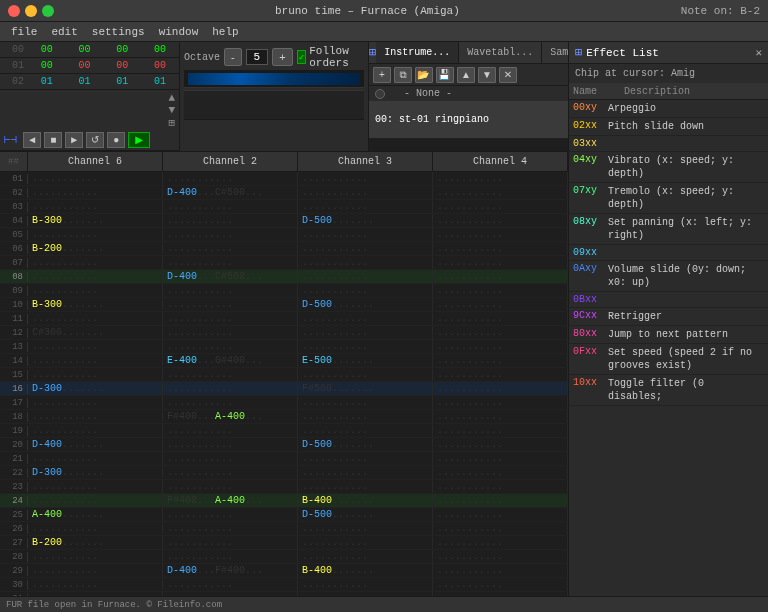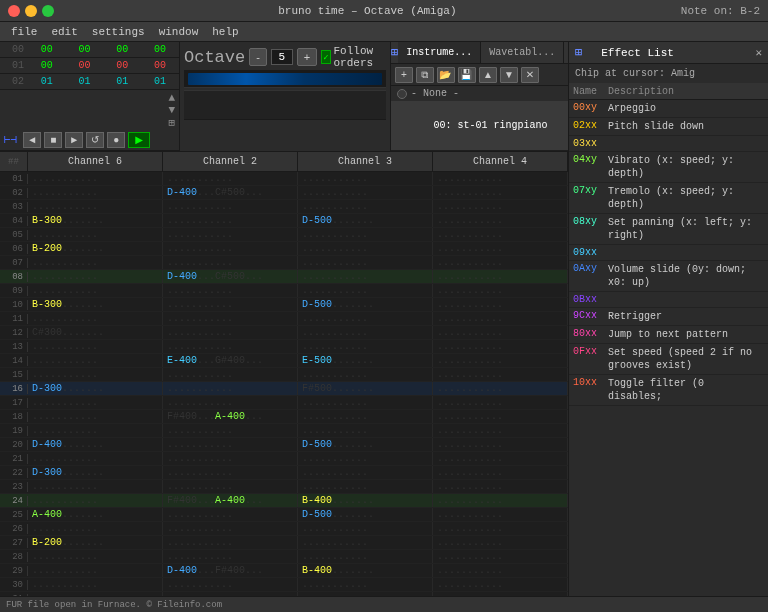--- a/index.html
+++ b/index.html
@@ -130,21 +130,21 @@
       color: #ccc;
       font-size: 11px;
       padding: 2px 6px;
       cursor: pointer;
       border-radius: 2px;
       height: 18px;
       display: flex;
       align-items: center;
     }
 
-    .octave-label { color: #aaa; font-size: 17px; }
+    .octave-label { color: #aaa; font-size: 10px; }
     .octave-val { 
       background: #1a1a1a;
       border: 1px solid #555;
       color: #fff;
       width: 30px;
       text-align: center;
       padding: 1px 3px;
       font-size: 11px;
     }
 
@@ -220,33 +220,32 @@
       border-radius: 1px;
     }
 
     .instrument-list {
       flex: 1;
       overflow-y: auto;
       background: #1e1e1e;
     }
 
     .inst-item {
-      padding: 19px 6px;
+      padding: 13px 6px;
       font-size: 10px;
       color: #aaa;
       cursor: pointer;
-      text-align: center;
     }
     .inst-item.active { background: #3a3a3a; color: #fff; }
 
     .none-option {
       display: flex;
       align-items: center;
       padding: 2px 6px;
-      gap: 4px;
+      gap: 19px;
       color: #aaa;
       font-size: 10px;
     }
 
     .radio-btn {
       width: 10px;
       height: 10px;
       border-radius: 50%;
       border: 1px solid #666;
       background: #3a3a3a;
@@ -355,21 +354,21 @@
     }
 
     .effect-col-headers {
       display: flex;
       padding: 2px 4px;
       background: #333;
       border-bottom: 1px solid #1a1a1a;
     }
 
     .eff-col-name {
-      width: 35px;
+      width: 51px;
       font-size: 10px;
       color: #888;
     }
 
     .eff-col-desc {
       flex: 1;
       font-size: 10px;
       color: #888;
     }
 
@@ -494,21 +493,21 @@
   </style>
 </head>
 <body>
 
 <div class="title-bar">
   <div class="window-controls">
     <button class="ctrl-btn ctrl-close"></button>
     <button class="ctrl-btn ctrl-min"></button>
     <button class="ctrl-btn ctrl-max"></button>
   </div>
-  <span class="title-text">bruno time – Octave (Amiga)</span>
+  <span class="title-text">bruno time – Furnace (Amiga)</span>
   <span class="note-label">Note on: B-2</span>
 </div>
 
 <div class="menu-bar">
   <span class="menu-item">file</span>
   <span class="menu-item">edit</span>
   <span class="menu-item">settings</span>
   <span class="menu-item">window</span>
   <span class="menu-item">help</span>
 </div>
@@ -1109,21 +1108,21 @@
             </div>
           </div>
         </div>
     </div>
 
   </div>
 
   <div class="right-panel">
     <div class="effect-header">
       <span class="filter-icon">⊞</span>
-      <span class="effect-title" style="margin-left:19px">Effect List</span>
+      <span class="effect-title" style="margin-left:4px">Effect List</span>
       <span style="cursor:pointer;color:#aaa;font-size:11px">✕</span>
     </div>
     <div class="chip-info">Chip at cursor: Amig</div>
     <div class="effect-col-headers">
       <span class="eff-col-name">Name</span>
       <span class="eff-col-desc">Description</span>
     </div>
     <div class="effect-list" id="effect-list-container">
     <div class="effect-item">
           <span class="eff-code eff-00xy">00xy</span>

